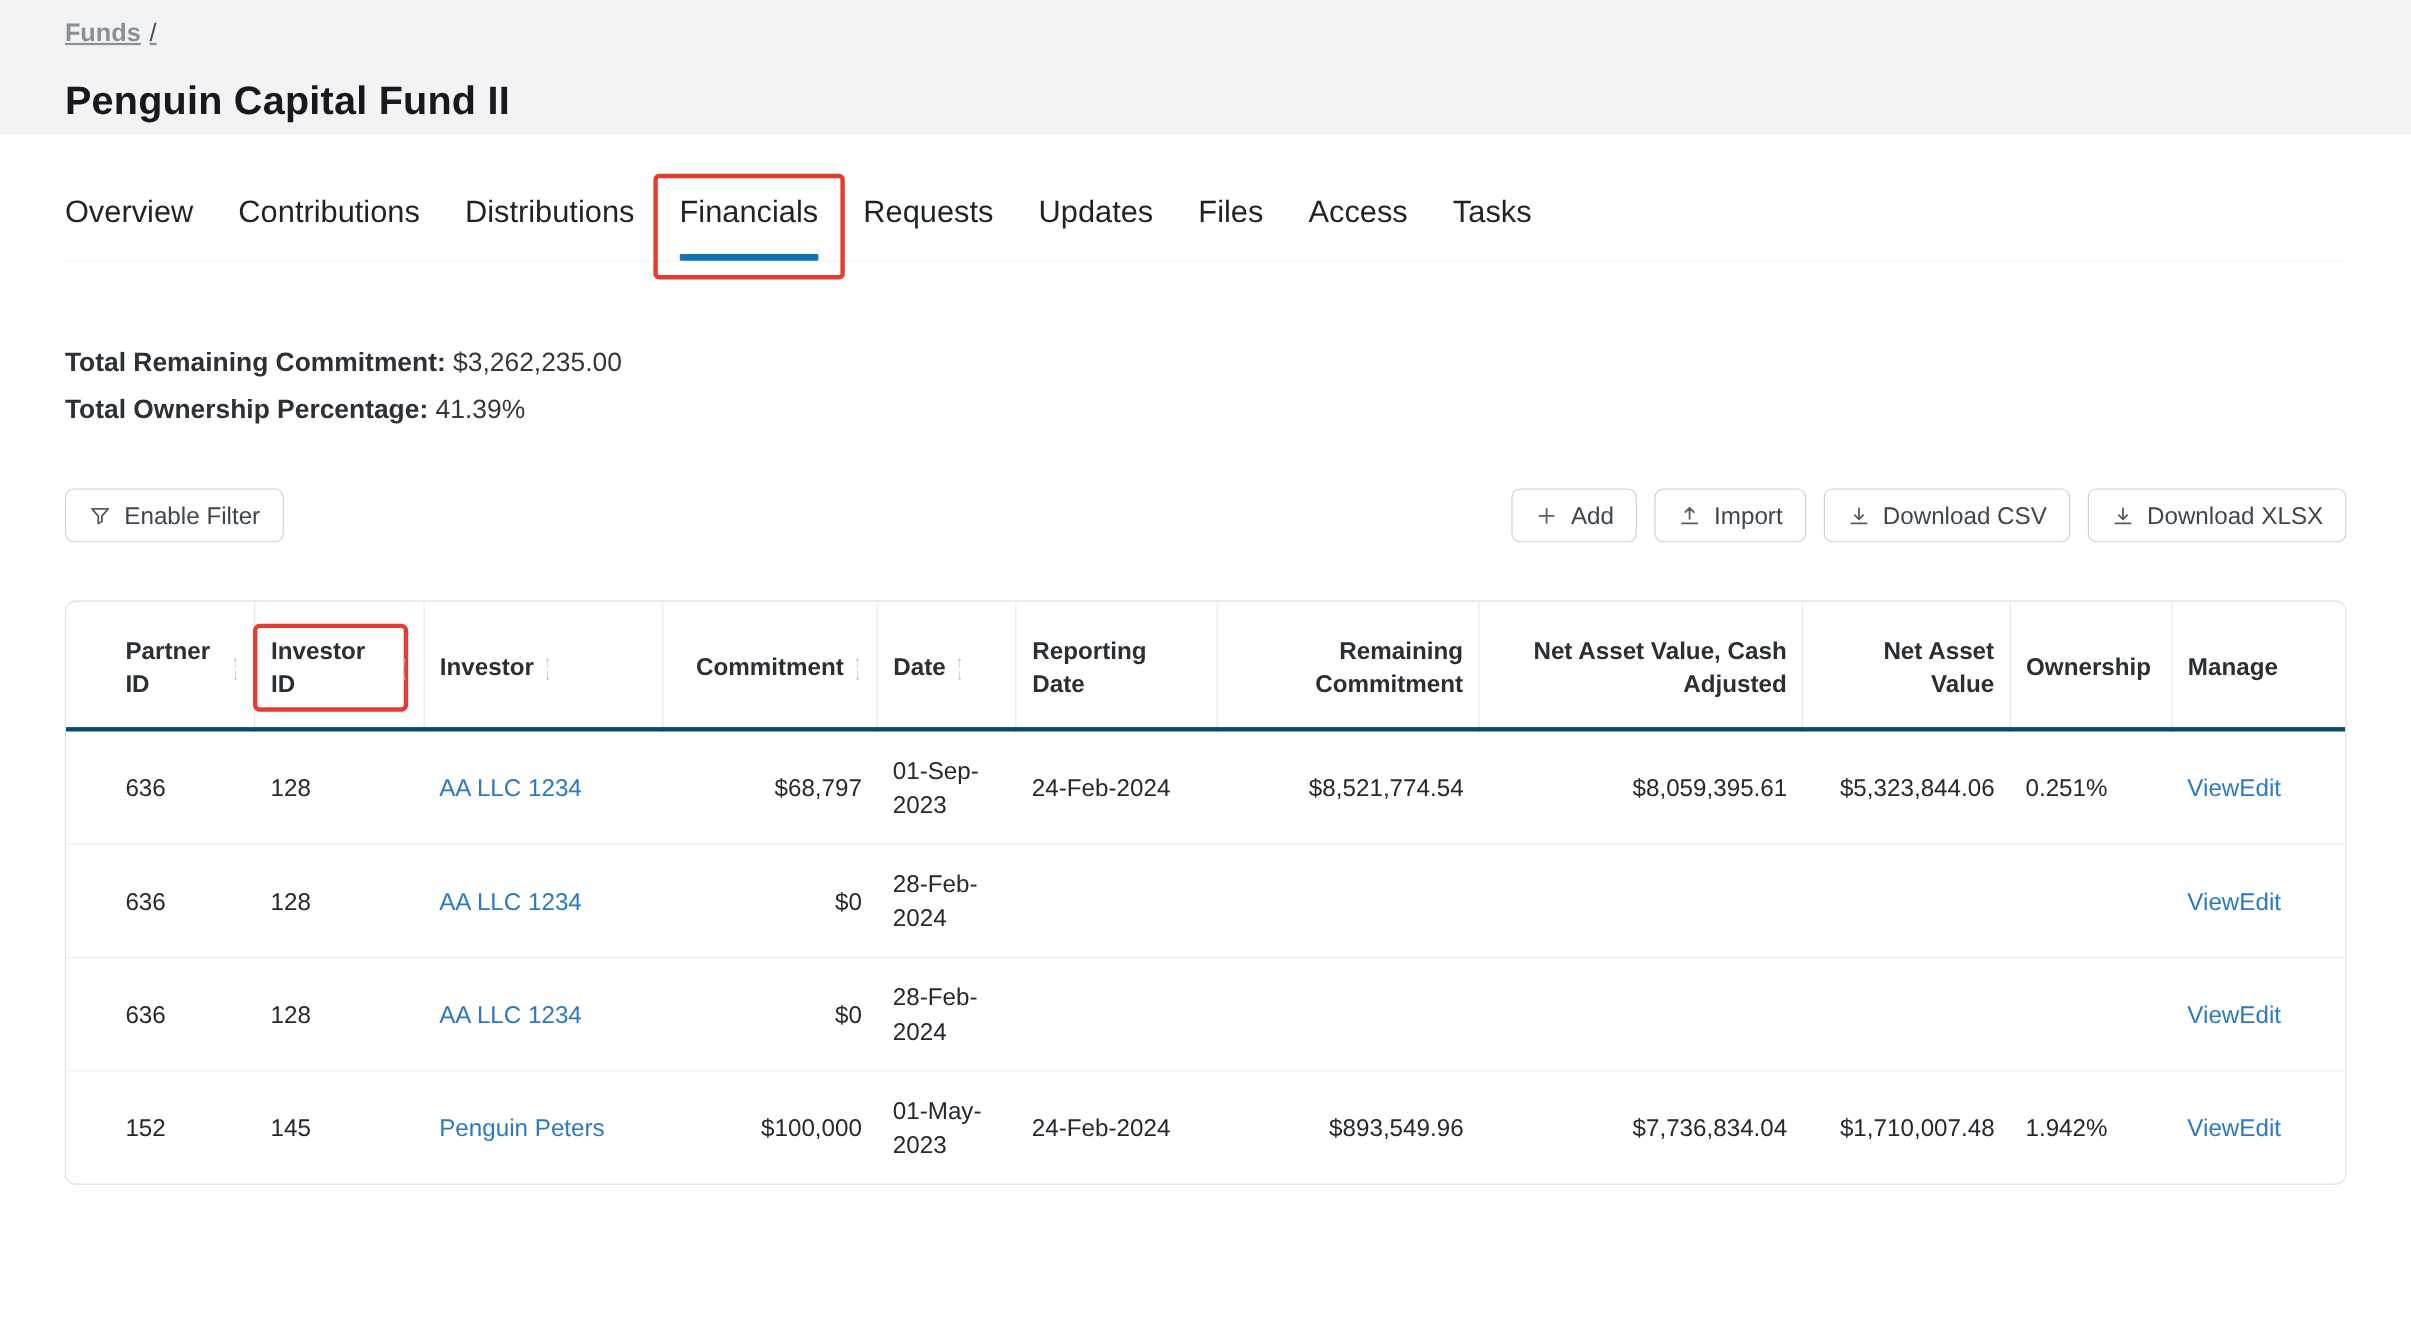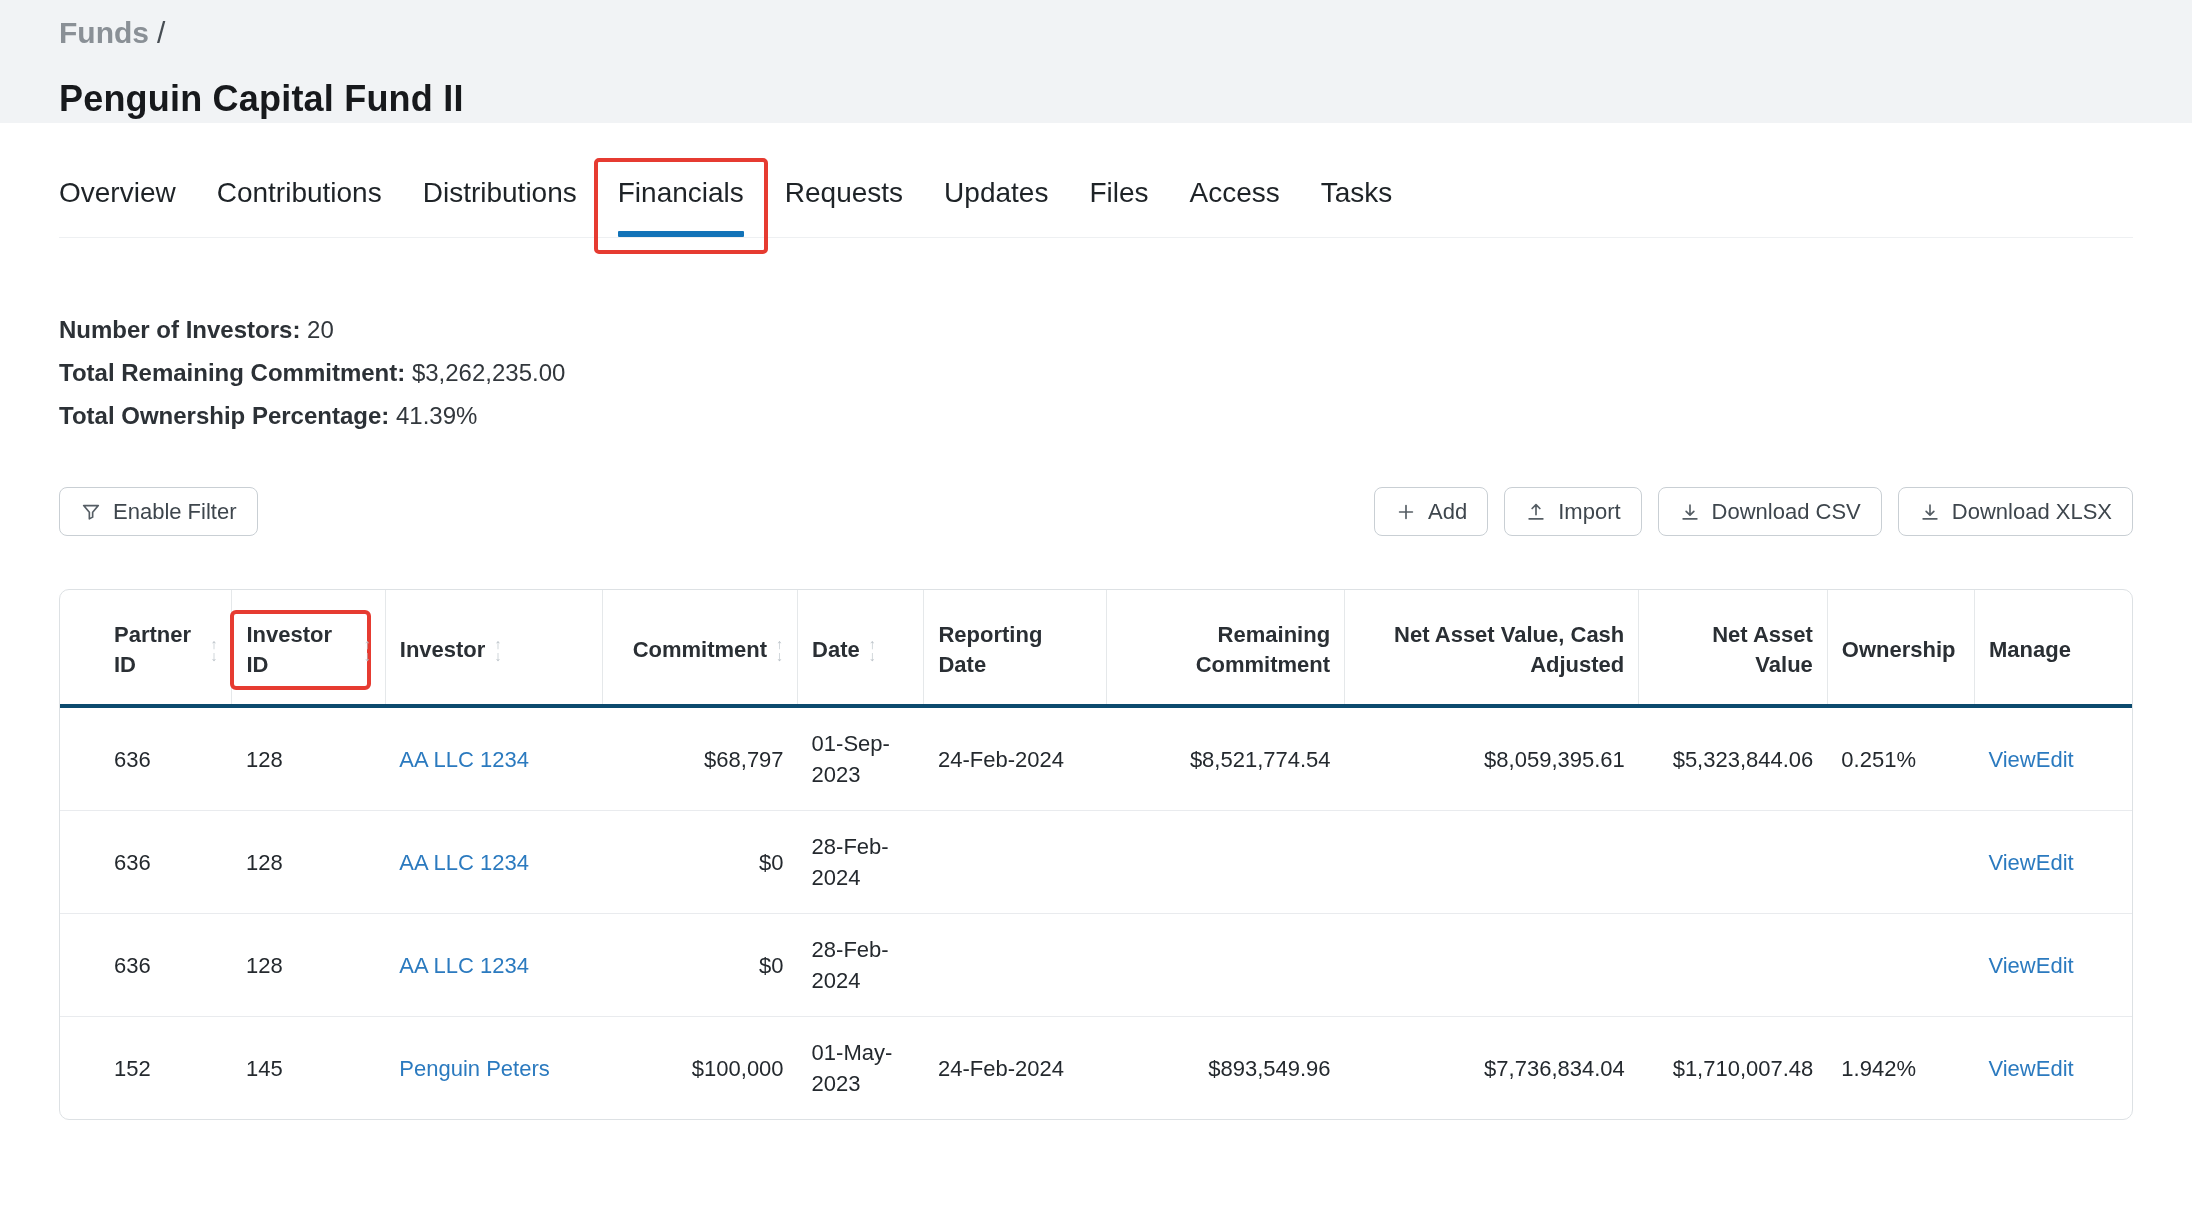--- a/index.html
+++ b/index.html
@@ -8,21 +8,21 @@
     background: #ffffff;
     font-family: "Liberation Sans", "DejaVu Sans", sans-serif;
     color: #2b3036;
   }
   
   .header-band {
     background: var(--header-bg, #f1f3f5);
     height: 123px;
     padding: 16px 59px 0;
   }
-  .breadcrumb { font-size: 30px; font-weight: 700; color: #8a9096; }
+  .breadcrumb { font-size: 23px; font-weight: 700; color: #8a9096; text-decoration: underline; }
   .breadcrumb .sep { color: #474d53; font-weight: 400; margin-left: 8px; }
   .page-title { font-size: 36px; font-weight: 700; color: #17191c; margin-top: 28px; letter-spacing: .2px; }
 
   .content { padding: 0 59px; }
 
   
   .tabs {
     margin-top: 54px;
     display: flex; gap: 41px;
     border-bottom: 1px solid #eef0f2;
@@ -116,21 +116,20 @@
       <div class="tab"><span>Distributions</span></div>
       <div class="tab active"><span>Financials</span><span class="underline"></span><span class="annotation-box"></span></div>
       <div class="tab"><span>Requests</span></div>
       <div class="tab"><span>Updates</span></div>
       <div class="tab"><span>Files</span></div>
       <div class="tab"><span>Access</span></div>
       <div class="tab"><span>Tasks</span></div>
     </div>
 
   <div class="stats">
-      <div class="stat"><span class="stat-label">Number of Investors:</span> <span class="stat-value">20</span></div>
       <div class="stat"><span class="stat-label">Total Remaining Commitment:</span> <span class="stat-value">$3,262,235.00</span></div>
       <div class="stat"><span class="stat-label">Total Ownership Percentage:</span> <span class="stat-value">41.39%</span></div>
     </div>
 
   <div class="toolbar">
     <div class="toolbar-left">
       <button class="btn">
         <span>
           <svg viewBox="0 0 24 24" width="22" height="22">
               <path d="M4 5h16l-6.2 7.2v5.4l-3.6 1.9v-7.3L4 5z" fill="none" stroke="currentColor" stroke-width="1.8" stroke-linejoin="round"></path>

